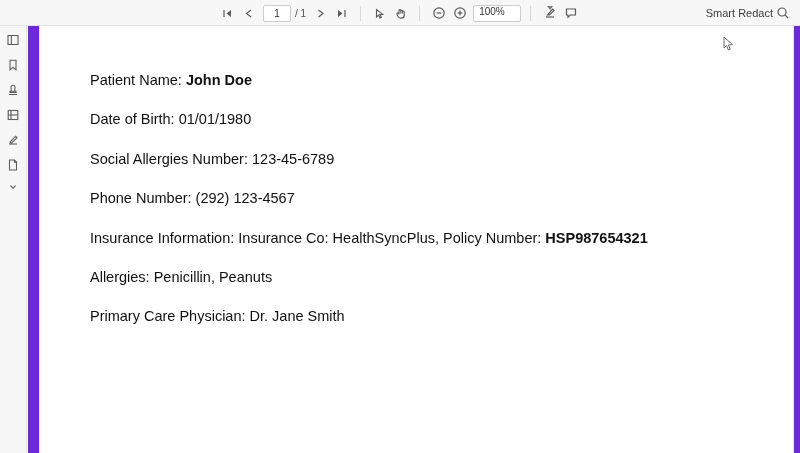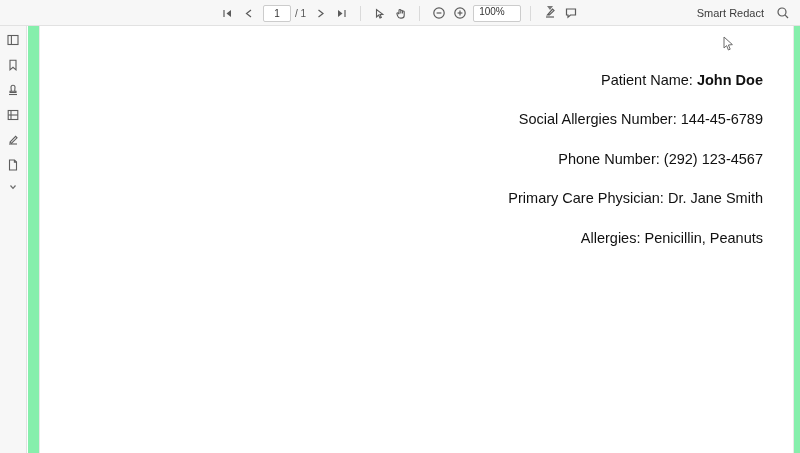--- a/index.html
+++ b/index.html
@@ -94,21 +94,20 @@
     border-left: 3px solid transparent;
     border-right: 3px solid transparent;
     border-top: 4px solid #7a7a7a;
   }
   .tb-right {
     position: absolute;
     right: 8px; top: 0;
     height: 26px;
     display: flex;
     align-items: center;
-    gap: 9px;
   }
   .smart-redact {
     font-size: 11px;
     color: #3c3c3c;
   }
 
   
   .rail {
     position: absolute;
     left: 0; top: 26px;
@@ -132,23 +131,22 @@
     color: #6a6a6a;
     font-size: 9px;
   }
 
   
   .doc-area {
     position: absolute;
     left: 28px; top: 26px;
     width: 772px;
     height: 427px;
-    background: #86efac;
+    background: #6d28d9;
     overflow: hidden;
-    text-align: right;
   }
   .page {
     position: absolute;
     left: 11px; top: 0;
     width: 755px;
     min-height: 427px;
     background: #ffffff;
     border-left: 1px solid #e8e8e8;
     border-right: 1px solid #e8e8e8;
     box-shadow: 0 0 0 0 rgba(0,0,0,0);
@@ -330,39 +328,45 @@
   </div>
 
   <div class="doc-area">
     <div class="page">
       <div class="page-content">
 
         <div class="line">
           <span class="lbl">Patient Name: </span><span class="bold">John Doe</span>
         </div>
 
-
-        <div class="line">
-          <span class="lbl">Social Allergies Number: </span><span>144-45-6789</span>
+        <div class="line">
+          <span class="lbl">Date of Birth: </span><span>01/01/1980</span>
+        </div>
+
+        <div class="line">
+          <span class="lbl">Social Allergies Number: </span><span>123-45-6789</span>
         </div>
 
 
         <div class="line">
           <span class="lbl">Phone Number: </span><span>(292) 123-4567</span>
         </div>
 
 
 
+        <div class="line">
+          <span class="lbl">Insurance Information: Insurance Co: HealthSyncPlus, Policy Number: </span><span class="bold">HSP987654321</span>
+        </div>
+
+        <div class="line">
+          <span class="lbl">Allergies: </span><span>Penicillin, Peanuts</span>
+        </div>
 
         <div class="line">
           <span class="lbl">Primary Care Physician: </span><span>Dr. Jane Smith</span>
-        </div>
-
-        <div class="line">
-          <span class="lbl">Allergies: </span><span>Penicillin, Peanuts</span>
         </div>
 
       </div>
     </div>
   </div>
 
   <div class="cursor">
     <svg width="11" height="16" viewBox="0 0 11 16">
       <path d="M1 1 L1 12 L3.6 9.6 L5.4 14 L7.2 13.2 L5.4 9 L9.4 8.6 Z" fill="#ffffff" stroke="#6b6b6b" stroke-width="1"></path>
     </svg>

